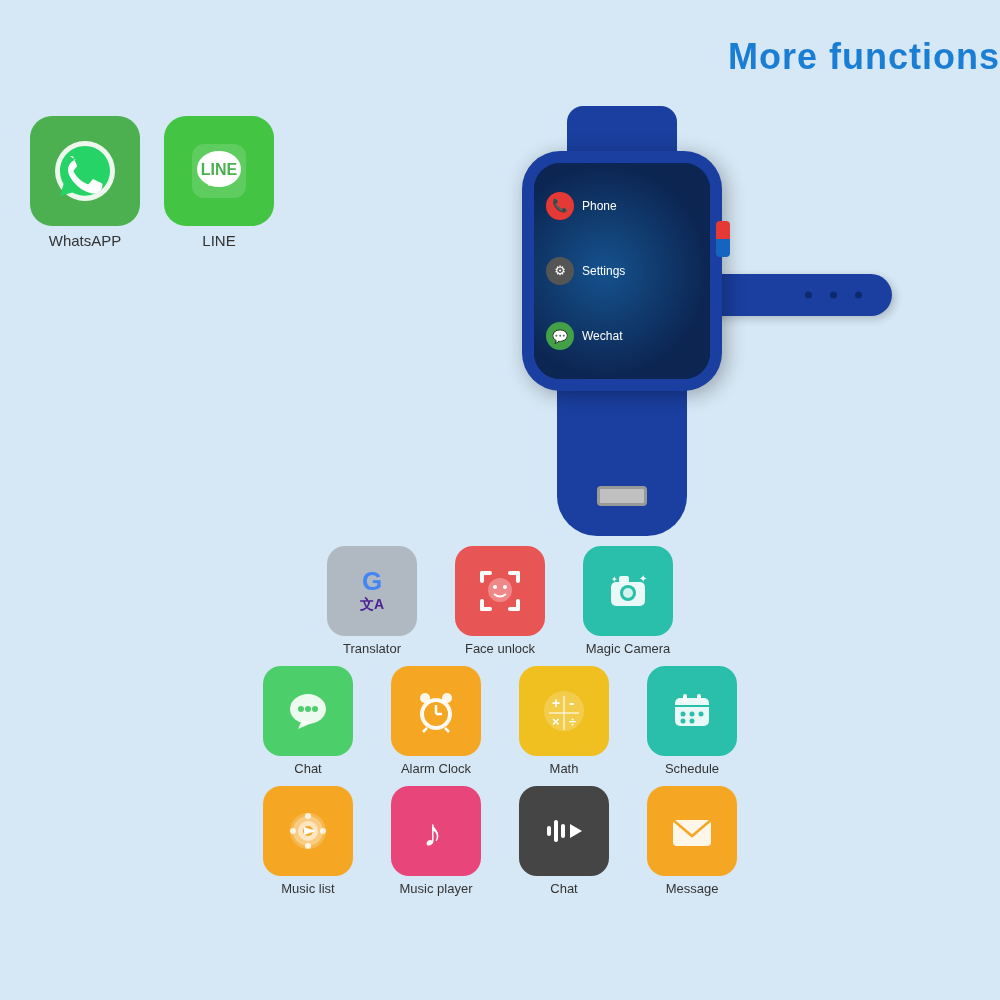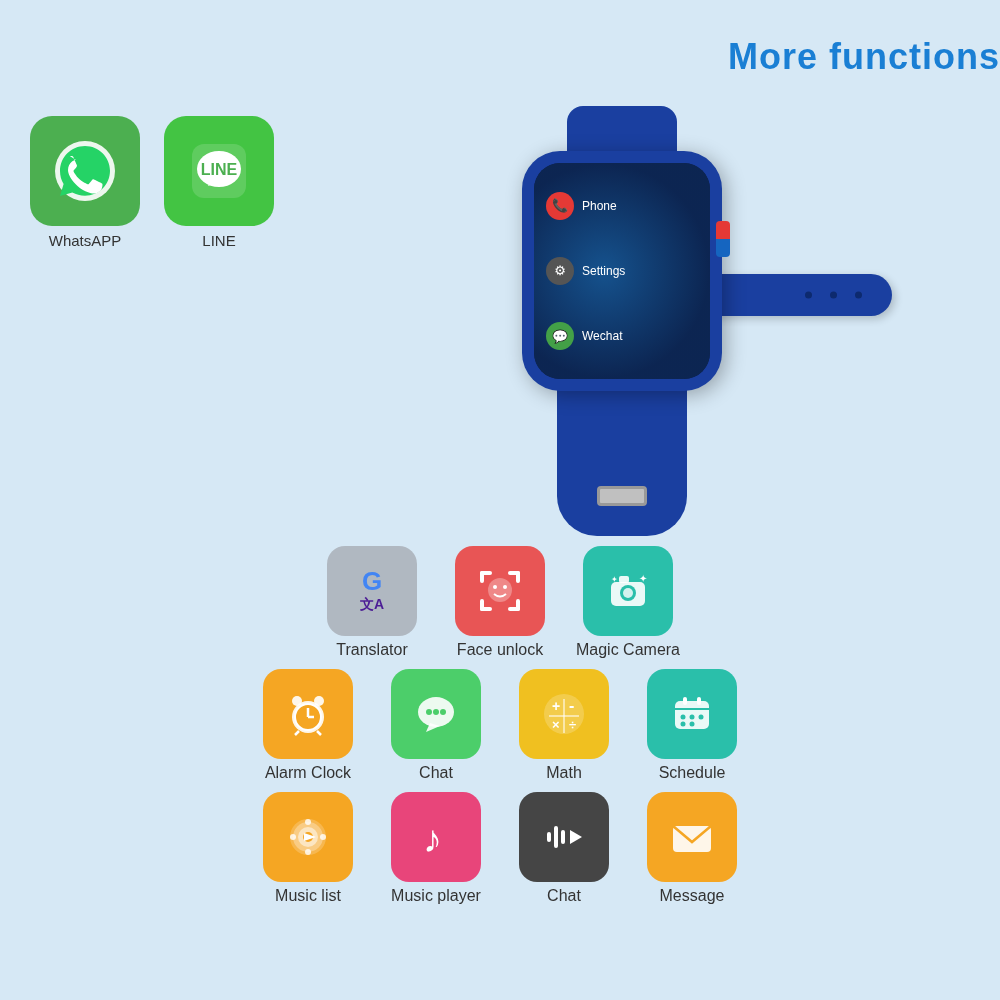--- a/index.html
+++ b/index.html
@@ -209,21 +209,21 @@
       width: 90px;
       height: 90px;
       border-radius: 18px;
       display: flex;
       align-items: center;
       justify-content: center;
       position: relative;
     }
 
     .app-label-sm {
-      font-size: 16px;
+      font-size: 13px;
       color: #333;
       font-weight: 500;
     }
 
     
     .ic-gray { background: #b0b8c1; }
     .ic-red { background: #e85555; }
     .ic-teal { background: #2abfaa; }
     .ic-teal2 { background: #2abfaa; }
     .ic-green { background: #4cce6a; }
@@ -377,51 +377,51 @@
           <text x="8" y="16" font-size="8" fill="white">✦</text>
         </svg>
       </div>
       <span class="app-label-sm">Magic Camera</span>
     </div>
   </div>
 
   <div class="app-row">
 
     <div class="app-cell">
-      <div class="app-icon-sm ic-orange">
-        <svg width="50" height="50" viewBox="0 0 50 50">
-          <circle cx="25" cy="28" r="16" fill="white" opacity="0.9"></circle>
-          <circle cx="25" cy="28" r="13" fill="#f5a623" stroke="white" stroke-width="2"></circle>
-          <line x1="25" y1="28" x2="25" y2="19" stroke="white" stroke-width="2.5"></line>
-          <line x1="25" y1="28" x2="31" y2="28" stroke="white" stroke-width="2.5"></line>
-
-          <circle cx="14" cy="12" r="5" fill="white" opacity="0.9"></circle>
-          <circle cx="36" cy="12" r="5" fill="white" opacity="0.9"></circle>
-
-          <line x1="16" y1="42" x2="12" y2="46" stroke="white" stroke-width="2.5"></line>
-          <line x1="34" y1="42" x2="38" y2="46" stroke="white" stroke-width="2.5"></line>
-        </svg>
-      </div>
-      <span class="app-label-sm">Alarm Clock</span>
-    </div>
-
-    <div class="app-cell">
       <div class="app-icon-sm ic-green">
         <svg width="52" height="52" viewBox="0 0 52 52">
           <ellipse cx="26" cy="24" rx="18" ry="15" fill="white" opacity="0.9"></ellipse>
           <path d="M20 35 L16 44 L30 38 Z" fill="white" opacity="0.9"></path>
           <circle cx="19" cy="24" r="3" fill="#4cce6a"></circle>
           <circle cx="26" cy="24" r="3" fill="#4cce6a"></circle>
           <circle cx="33" cy="24" r="3" fill="#4cce6a"></circle>
         </svg>
       </div>
       <span class="app-label-sm">Chat</span>
     </div>
 
     <div class="app-cell">
+      <div class="app-icon-sm ic-orange">
+        <svg width="50" height="50" viewBox="0 0 50 50">
+          <circle cx="25" cy="28" r="16" fill="white" opacity="0.9"></circle>
+          <circle cx="25" cy="28" r="13" fill="#f5a623" stroke="white" stroke-width="2"></circle>
+          <line x1="25" y1="28" x2="25" y2="19" stroke="white" stroke-width="2.5"></line>
+          <line x1="25" y1="28" x2="31" y2="28" stroke="white" stroke-width="2.5"></line>
+
+          <circle cx="14" cy="12" r="5" fill="white" opacity="0.9"></circle>
+          <circle cx="36" cy="12" r="5" fill="white" opacity="0.9"></circle>
+
+          <line x1="16" y1="42" x2="12" y2="46" stroke="white" stroke-width="2.5"></line>
+          <line x1="34" y1="42" x2="38" y2="46" stroke="white" stroke-width="2.5"></line>
+        </svg>
+      </div>
+      <span class="app-label-sm">Alarm Clock</span>
+    </div>
+
+    <div class="app-cell">
       <div class="app-icon-sm ic-yellow">
         <svg width="50" height="50" viewBox="0 0 50 50">
           <circle cx="25" cy="25" r="20" fill="white" opacity="0.2"></circle>
 
           <text x="13" y="22" font-size="14" fill="white" font-weight="bold">+</text>
 
           <text x="30" y="22" font-size="16" fill="white" font-weight="bold">-</text>
 
           <text x="13" y="40" font-size="13" fill="white" font-weight="bold">×</text>
 

